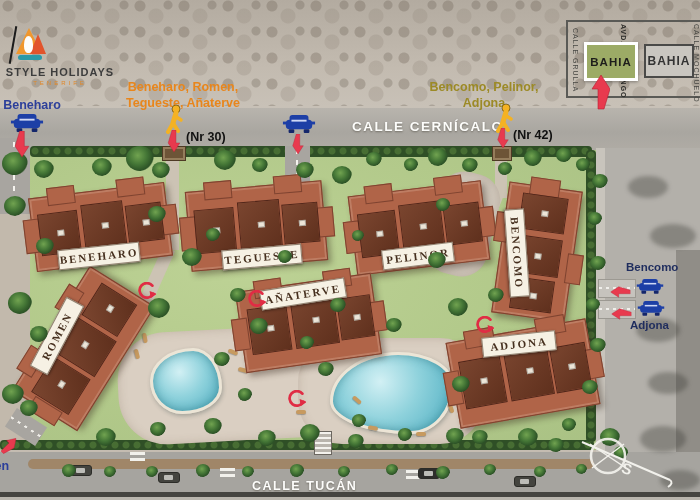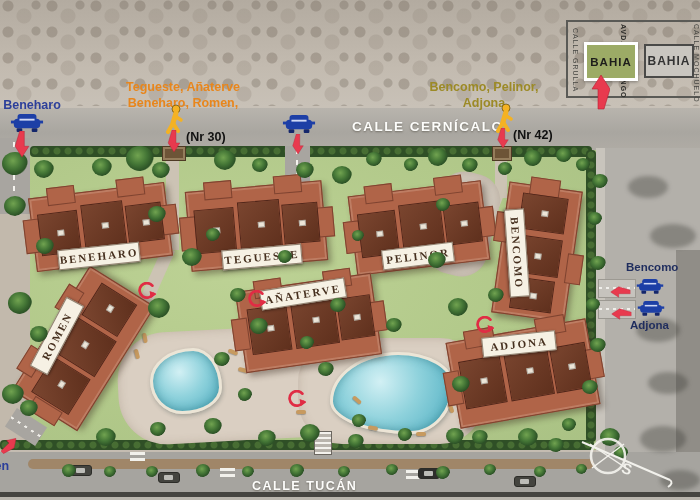--- a/index.html
+++ b/index.html
@@ -188,20 +188,29 @@
   <div class="xwalk" style="left:220px;top:468px;z-index:5;"></div>
   <div class="xwalk" style="left:406px;top:470px;z-index:5;"></div>
   <div class="tcar" style="left:70px;top:465px;z-index:5;"></div>
   <div class="tcar" style="left:158px;top:472px;z-index:5;"></div>
   <div class="tcar" style="left:418px;top:468px;background:#2e2e2c;z-index:5;"></div>
   <div class="tcar" style="left:514px;top:476px;z-index:5;"></div>
 
   <div class="abs street" style="left:252px;top:479px;font-size:12.5px;z-index:12;">CALLE TUCÁN</div>
   <div class="abs street" style="left:352px;top:119px;font-size:13.5px;z-index:12;">CALLE CERNÍCALO</div>
 
+  <div class="abs" style="left:0;top:10px;width:130px;height:80px;z-index:12;">
+    <div class="abs" style="left:12px;top:16px;width:2px;height:38px;background:#1c1c1c;transform:rotate(10deg);"></div>
+    <div class="abs" style="left:16px;top:18px;width:0;height:0;border-left:13px solid transparent;border-right:13px solid transparent;border-bottom:26px solid #f0972d;"></div>
+    <div class="abs" style="left:30px;top:24px;width:0;height:0;border-left:8px solid transparent;border-right:8px solid transparent;border-bottom:20px solid #e2542c;"></div>
+    <div class="abs" style="left:24px;top:26px;width:9px;height:17px;background:#fdfdfb;border-radius:50% 50% 40% 40%;"></div>
+    <div class="abs" style="left:18px;top:45px;width:24px;height:5px;background:#2a9aa8;border-radius:3px;"></div>
+    <div class="abs" style="left:-8px;top:56px;width:136px;color:#3d3d3d;font-weight:bold;font-size:11px;letter-spacing:1px;text-align:center;">STYLE HOLIDAYS</div>
+    <div class="abs" style="left:-8px;top:70px;width:136px;color:#e0882a;font-size:6px;letter-spacing:3px;text-align:center;">TENERIFE</div>
+  </div>
 
   <div class="abs mmbox" style="left:566px;top:20px;width:138px;height:74px;z-index:12;">
     <div class="abs mmstreet" style="left:4px;top:6px;">CALLE GRULLA</div>
     <div class="abs mmstreet" style="left:52px;top:2px;font-weight:bold;color:#2e2e2b;">AVDA. FLAMINGO</div>
     <div class="abs mmstreet" style="left:125px;top:2px;">CALLE MOCHUELO</div>
     <div class="abs bahia" style="left:16px;top:20px;width:48px;height:33px;background:#9cab66;border:3px solid #fff;font-size:11.5px;color:#1d1d1b;box-shadow:0 1px 3px rgba(0,0,0,.35);">BAHIA</div>
     <div class="abs bahia" style="left:76px;top:22px;width:46px;height:30px;background:#c9c6c0;border:2px solid #4a4a48;font-size:12px;color:#333;">BAHIA</div>
   </div>
   <div class="abs" style="left:592px;top:74px;width:18px;height:36px;transform:rotate(180deg);z-index:13;">
     <svg width="18" height="36" viewBox="0 0 18 34">
@@ -221,22 +230,22 @@
         <rect x="23" y="17" width="6" height="4" rx="1" fill="#14266b"></rect>
       </svg>
   </div>
   <div class="abs" style="left:14px;top:131px;z-index:12;">
     <svg width="16" height="26" viewBox="0 0 18 34">
         <polygon points="6,0 12,0 12,20 18,20 9,34 0,20" fill="#e83a4e" stroke="#b51f33" stroke-width="0.6"></polygon>
       </svg>
   </div>
 
   <div class="abs lbl orange" style="left:108px;top:80px;width:150px;z-index:12;">
+    <div>Beneharo, Romen,</div>
     <div>Tegueste, Añaterve</div>
-    <div>Beneharo, Romen,</div>
   </div>
   <div class="abs" style="left:162px;top:104px;z-index:12;">
     <svg width="26" height="30" viewBox="0 0 26 30">
         <circle cx="14" cy="5" r="4" fill="#f4b223" stroke="#5a4a14" stroke-width="0.7"></circle>
         <path d="M14 9 L11 19" stroke="#f4b223" stroke-width="5" stroke-linecap="round"></path>
         <path d="M11 19 L6 28 M11 19 L16 27" stroke="#f4b223" stroke-width="4" stroke-linecap="round"></path>
         <path d="M13 12 L19 16" stroke="#f4b223" stroke-width="3.5" stroke-linecap="round"></path>
       </svg>
   </div>
   <div class="abs" style="left:167px;top:130px;z-index:12;">

